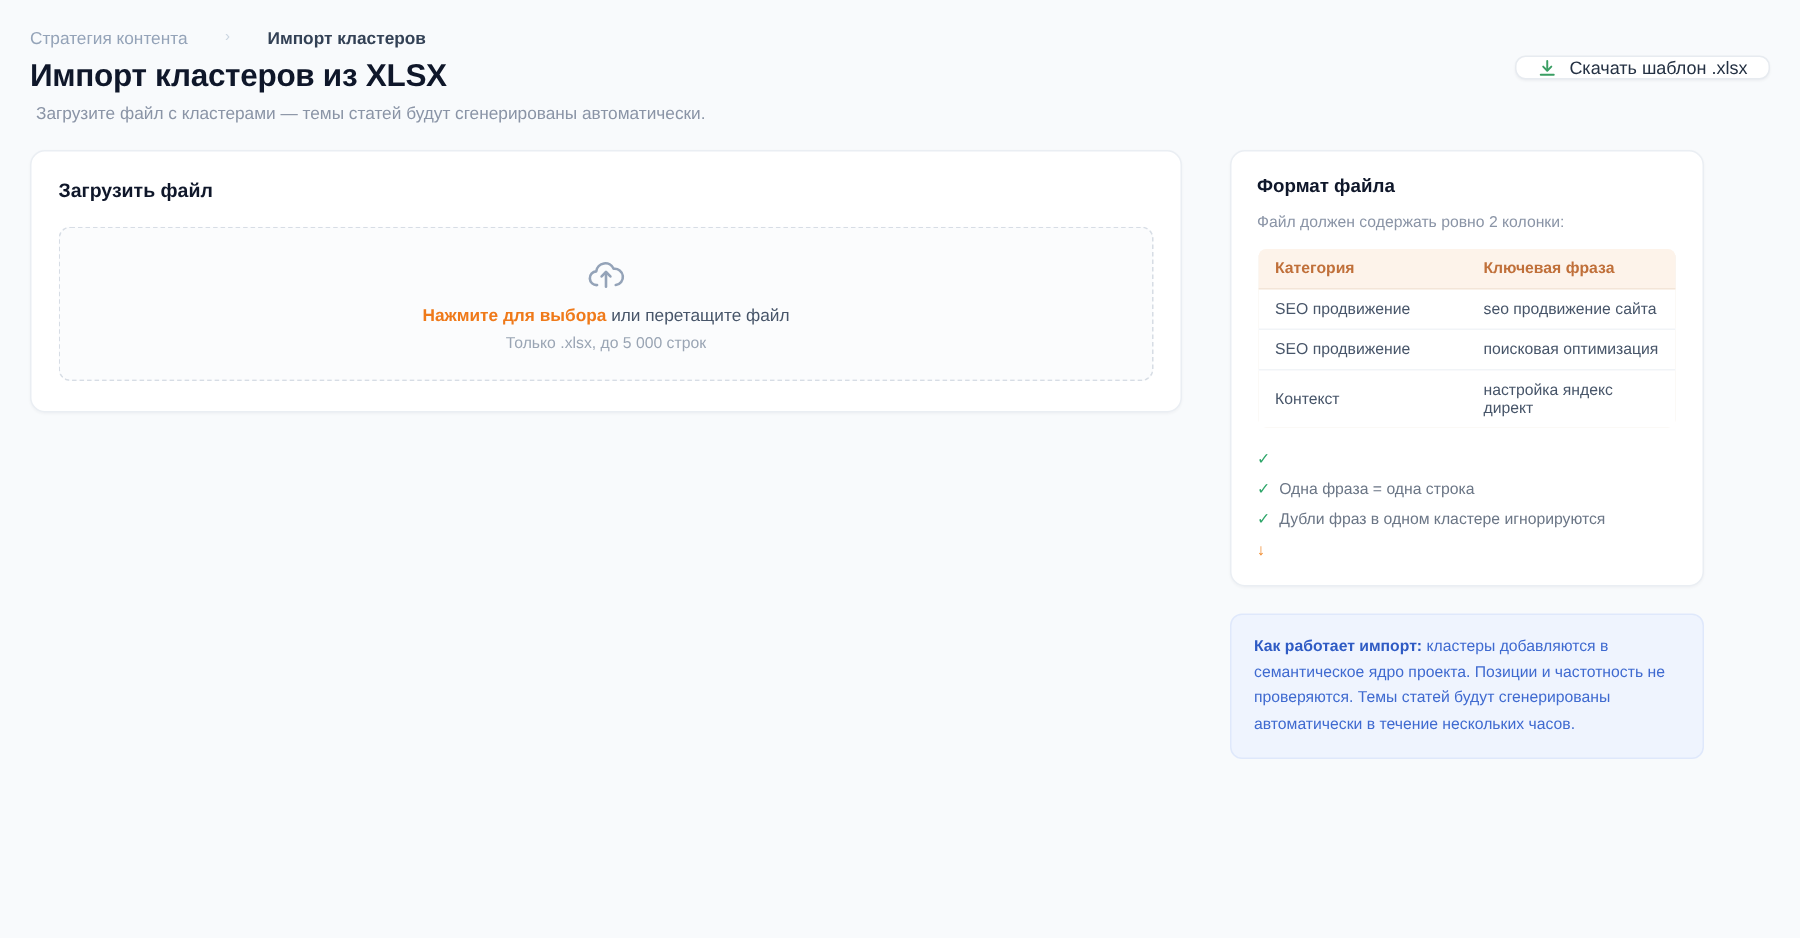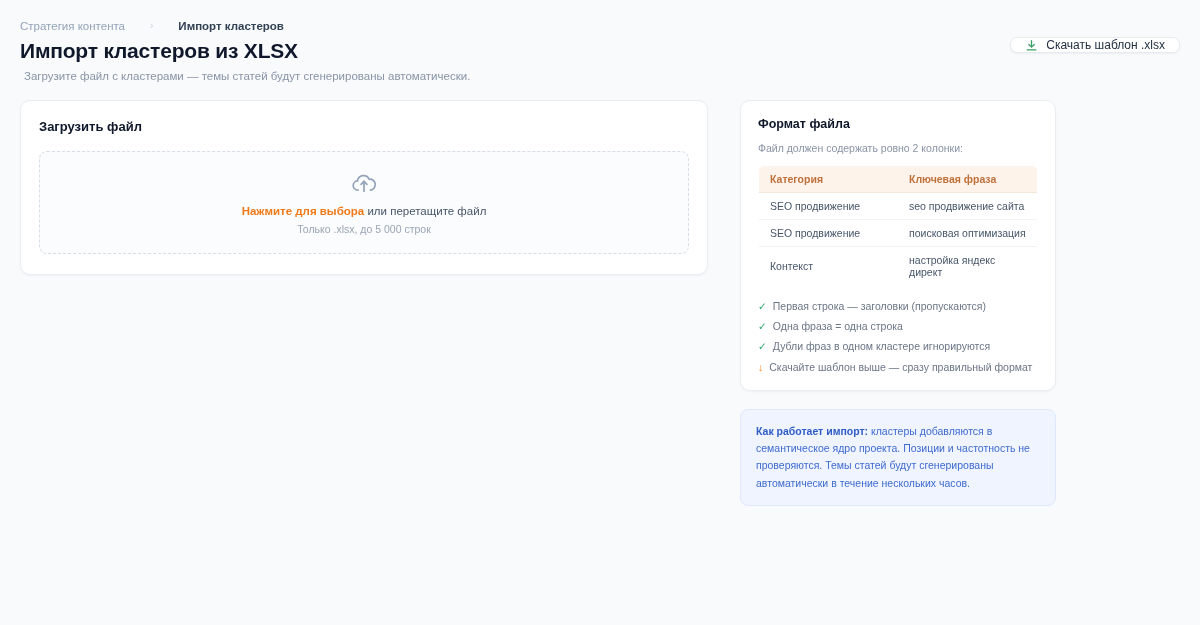--- a/index.html
+++ b/index.html
@@ -36,21 +36,21 @@
     position:absolute; top:37px; right:20px;
     display:flex; align-items:center; gap:8px;
     background:#ffffff; border:1px solid #e7ebf0; border-radius:7px;
     padding:0 14px; font-size:12px; color:#243143; font-weight:normal;
     box-shadow:0 1px 2px rgba(15,23,42,.05); cursor:pointer;
   }
   .dl-btn .ic { display:flex; width:13px; height:13px; }
 
   
   .cols { display:flex; gap:18px; margin-top:18px; align-items:flex-start; }
-  .col-left  { width:688px; }
+  .col-left  { width:768px; }
   .col-right { width:316px; display:flex; flex-direction:column; gap:18px;margin-left:14px; }
 
   .card {
     background:#fff; border:1px solid #eaeef3; border-radius:10px;
     box-shadow:0 1px 2px rgba(15,23,42,.04);
   }
 
   
   .upload-card { padding:18px 18px 20px 18px; }
   .card-title { font-size:13px; font-weight:bold; color:#0f172a; margin:0 0 17px 0; }
@@ -181,33 +181,31 @@
             <tr>
               <td>Контекст</td>
               <td>настройка яндекс директ</td>
             </tr>
           </tbody>
         </table>
 
         <ul class="notes">
           <li>
             <span class="mk check">✓</span>
-            <span>Первая строка — заголовки (пропускаются)</span>
           </li>
           <li>
             <span class="mk check">✓</span>
             <span>Одна фраза = одна строка</span>
           </li>
           <li>
             <span class="mk check">✓</span>
             <span>Дубли фраз в одном кластере игнорируются</span>
           </li>
           <li>
             <span class="mk down">↓</span>
-            <span>Скачайте шаблон выше — сразу правильный формат</span>
           </li>
         </ul>
       </div>
 
       <div class="info">
         <b>Как работает импорт:</b><span> кластеры добавляются в семантическое ядро проекта. Позиции и частотность не проверяются. Темы статей будут сгенерированы автоматически в течение нескольких часов.</span>
       </div>
 
     </div>
   </div>

